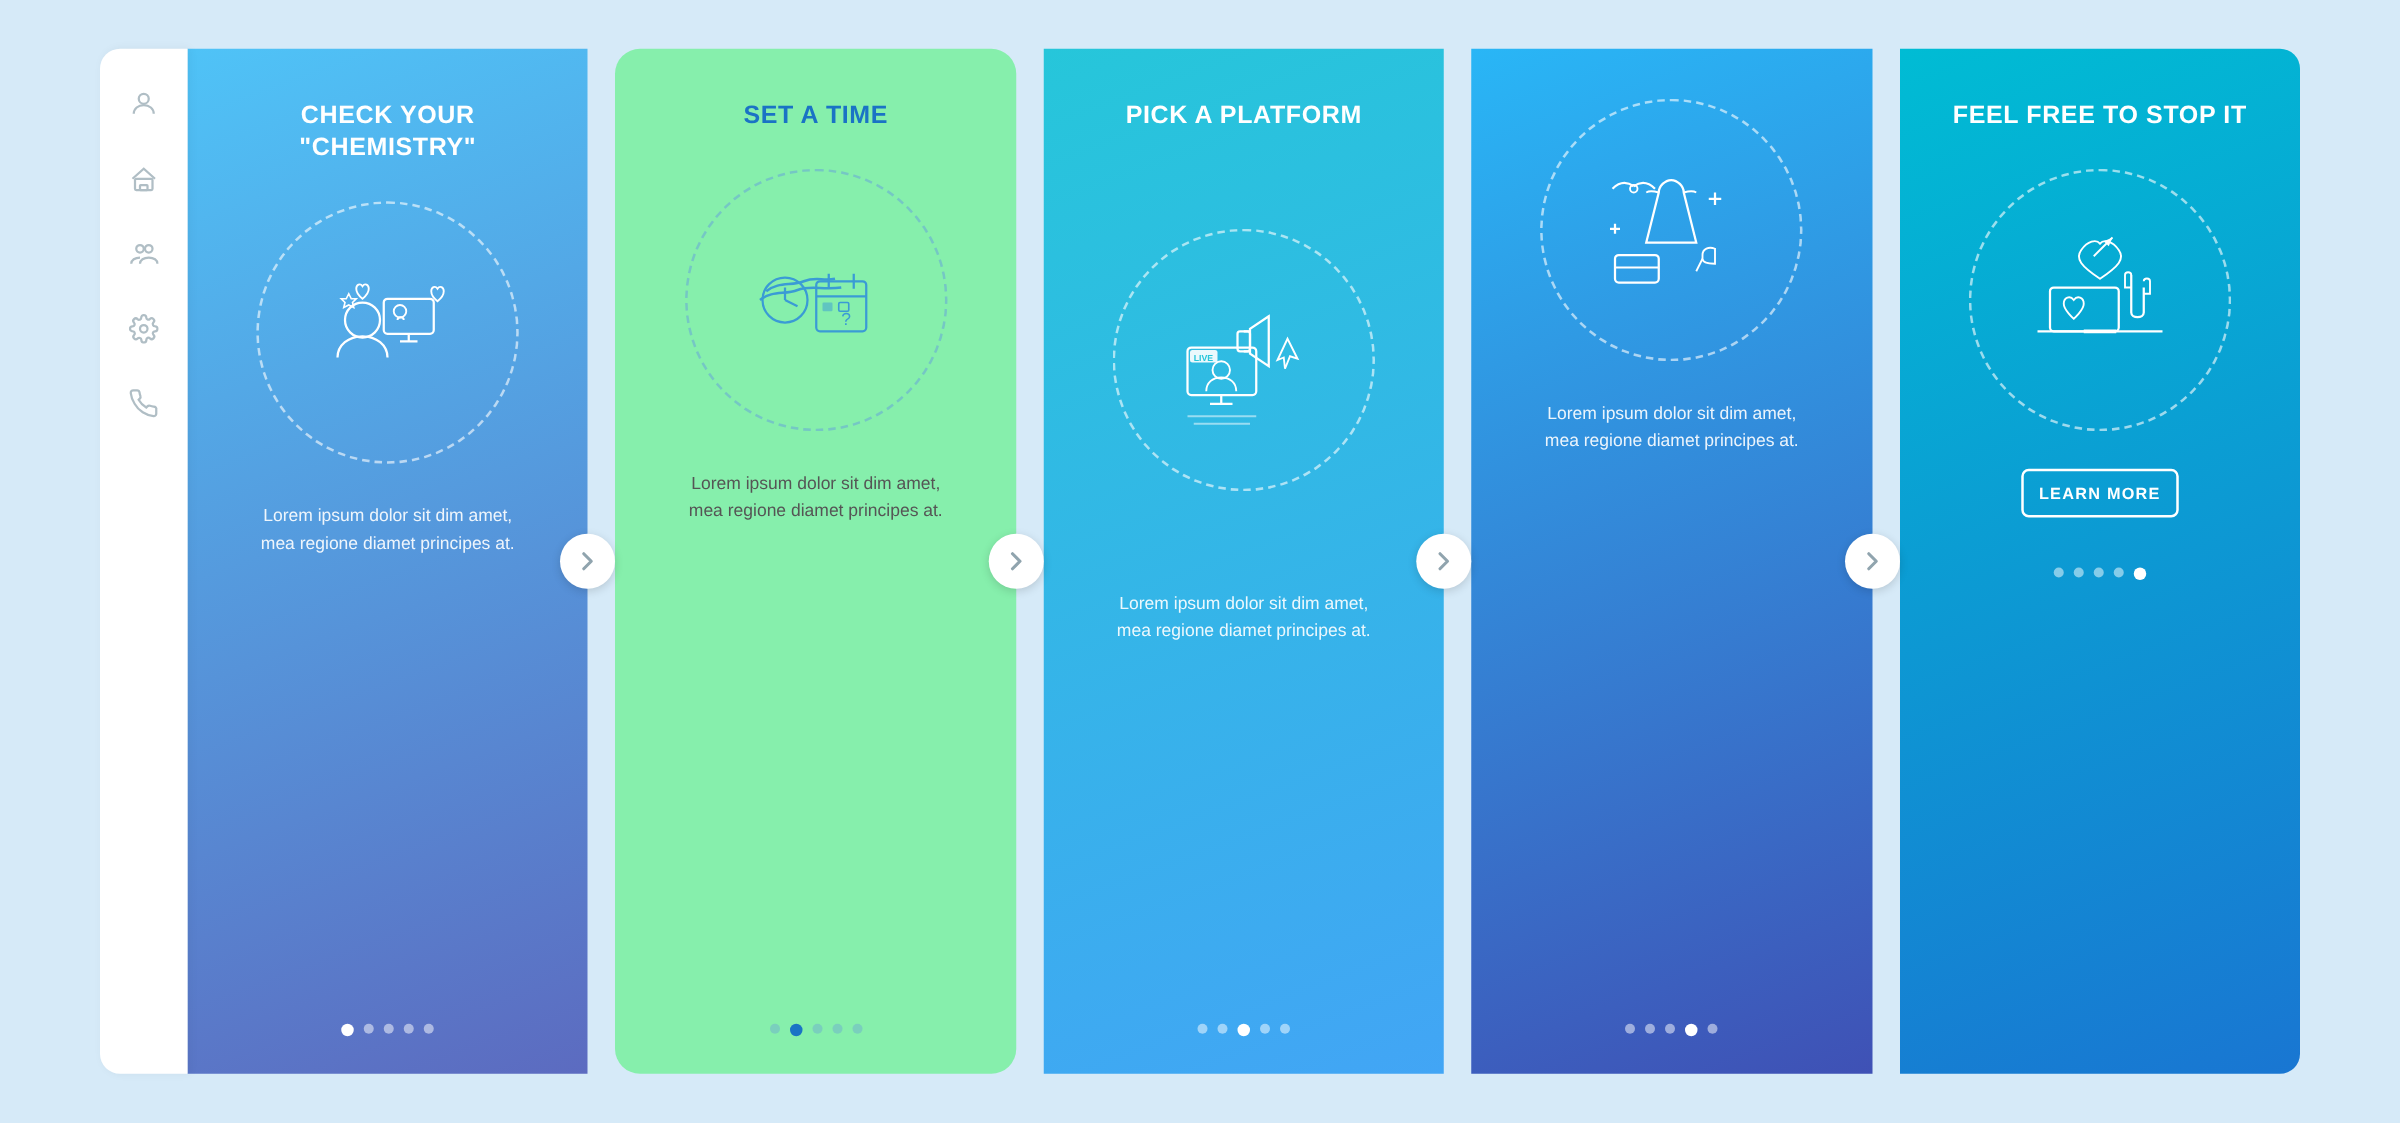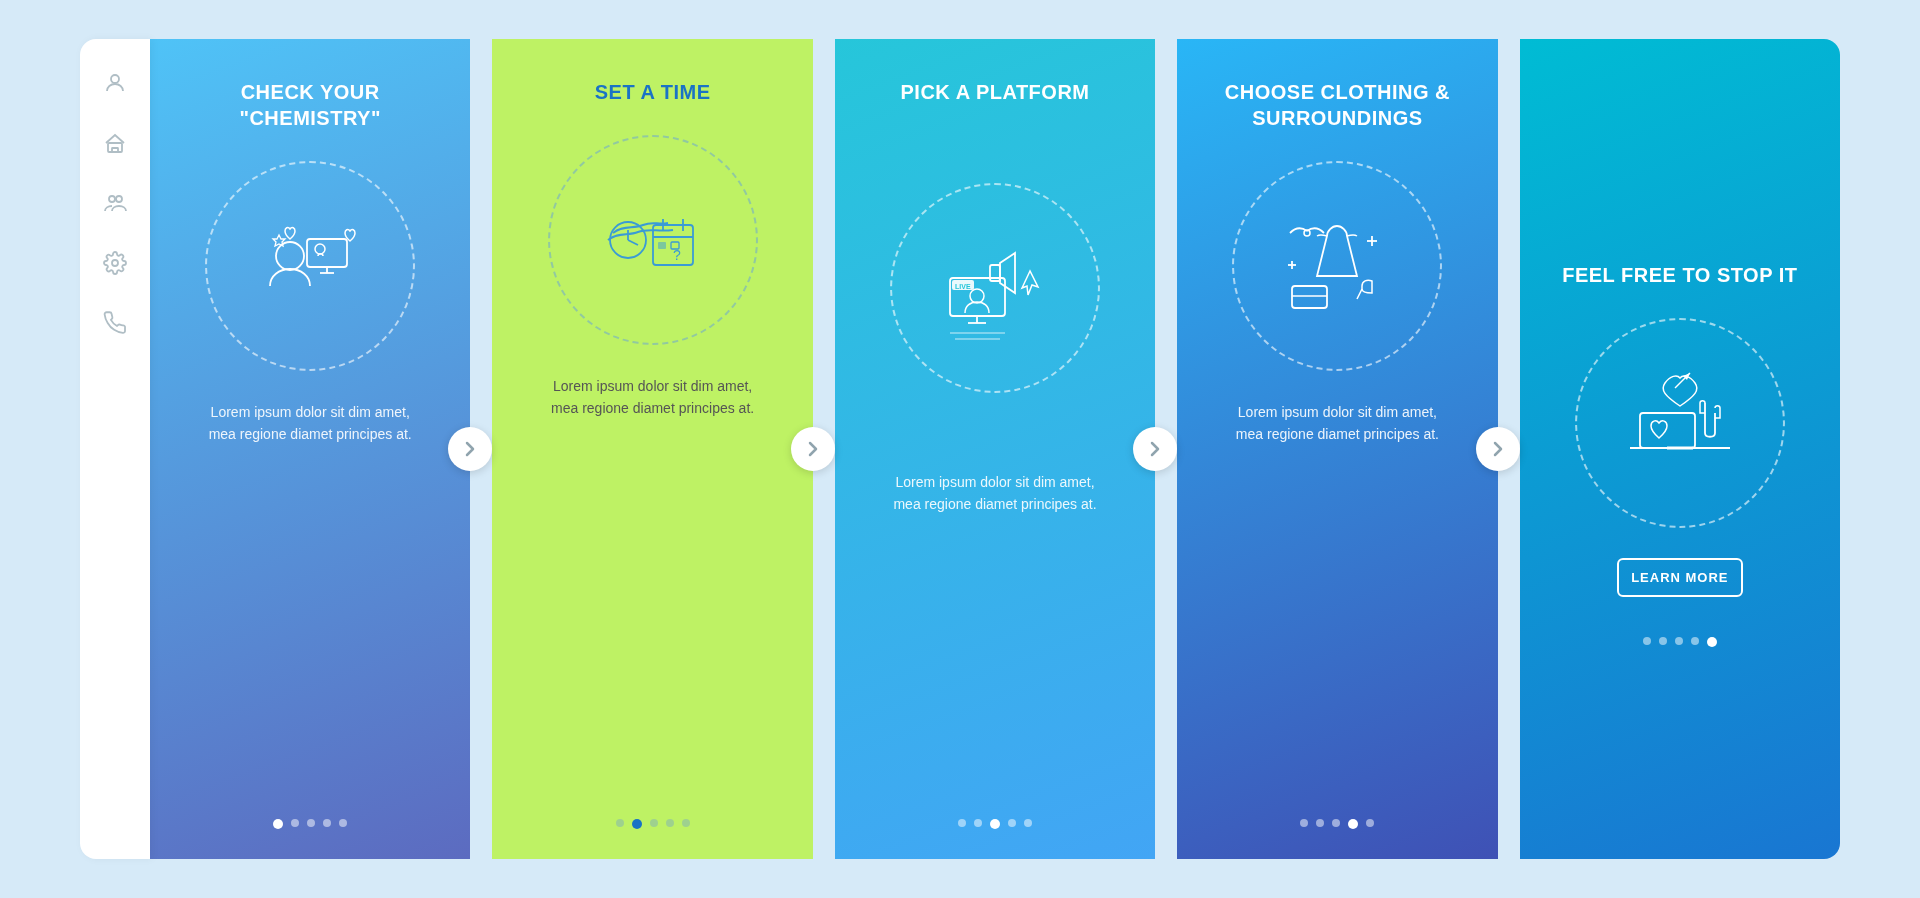--- a/index.html
+++ b/index.html
@@ -74,31 +74,31 @@
     }
     .card:last-child {
       border-radius: 0 16px 16px 0;
     }
 
     
     .card-gradient-1 {
       background: linear-gradient(160deg, #4fc3f7 0%, #5c6bc0 100%);
     }
     .card-white {
-      background: #bef264;
+      background: #86efac;
+      border-radius: 20px;
     }
     .card-gradient-2 {
       background: linear-gradient(160deg, #26c6da 0%, #42a5f5 100%);
     }
     .card-gradient-3 {
       background: linear-gradient(160deg, #29b6f6 0%, #3f51b5 100%);
     }
     .card-gradient-4 {
       background: linear-gradient(160deg, #00bcd4 0%, #1976d2 100%);
-      justify-content: center;
     }
 
     
     .card-connector {
       position: absolute;
       right: -22px;
       top: 50%;
       transform: translateY(-50%);
       z-index: 10;
       display: flex;
@@ -374,21 +374,20 @@
       <div class="card-connector">
         <div class="chevron-bubble">
           <svg viewBox="0 0 20 20">
               <path d="M7 4l6 6-6 6" stroke-linecap="round" stroke-linejoin="round"></path>
             </svg>
         </div>
       </div>
     </div>
 
     <div class="card card-gradient-3" style="position:relative; margin-left:22px;">
-      <div class="card-title">CHOOSE CLOTHING &amp; SURROUNDINGS</div>
       <div class="card-illustration">
         <svg class="illustration-svg" viewBox="0 0 130 130" fill="none" xmlns="http://www.w3.org/2000/svg">
 
           <path d="M65 25 C60 25,55 30,55 35 L45 75 L85 75 L75 35 C75 30,70 25,65 25Z" stroke="white" stroke-width="1.8" fill="none"></path>
           <path d="M55 35 C55 35,48 33,45 35" stroke="white" stroke-width="1.5"></path>
           <path d="M75 35 C75 35,82 33,85 35" stroke="white" stroke-width="1.5"></path>
 
           <path d="M35 30 C28 25,22 28,18 32" stroke="white" stroke-width="1.8"></path>
           <path d="M35 30 C42 25,48 28,52 32" stroke="white" stroke-width="1.8"></path>
           <circle cx="35" cy="32" r="3" stroke="white" stroke-width="1.5"></circle>

